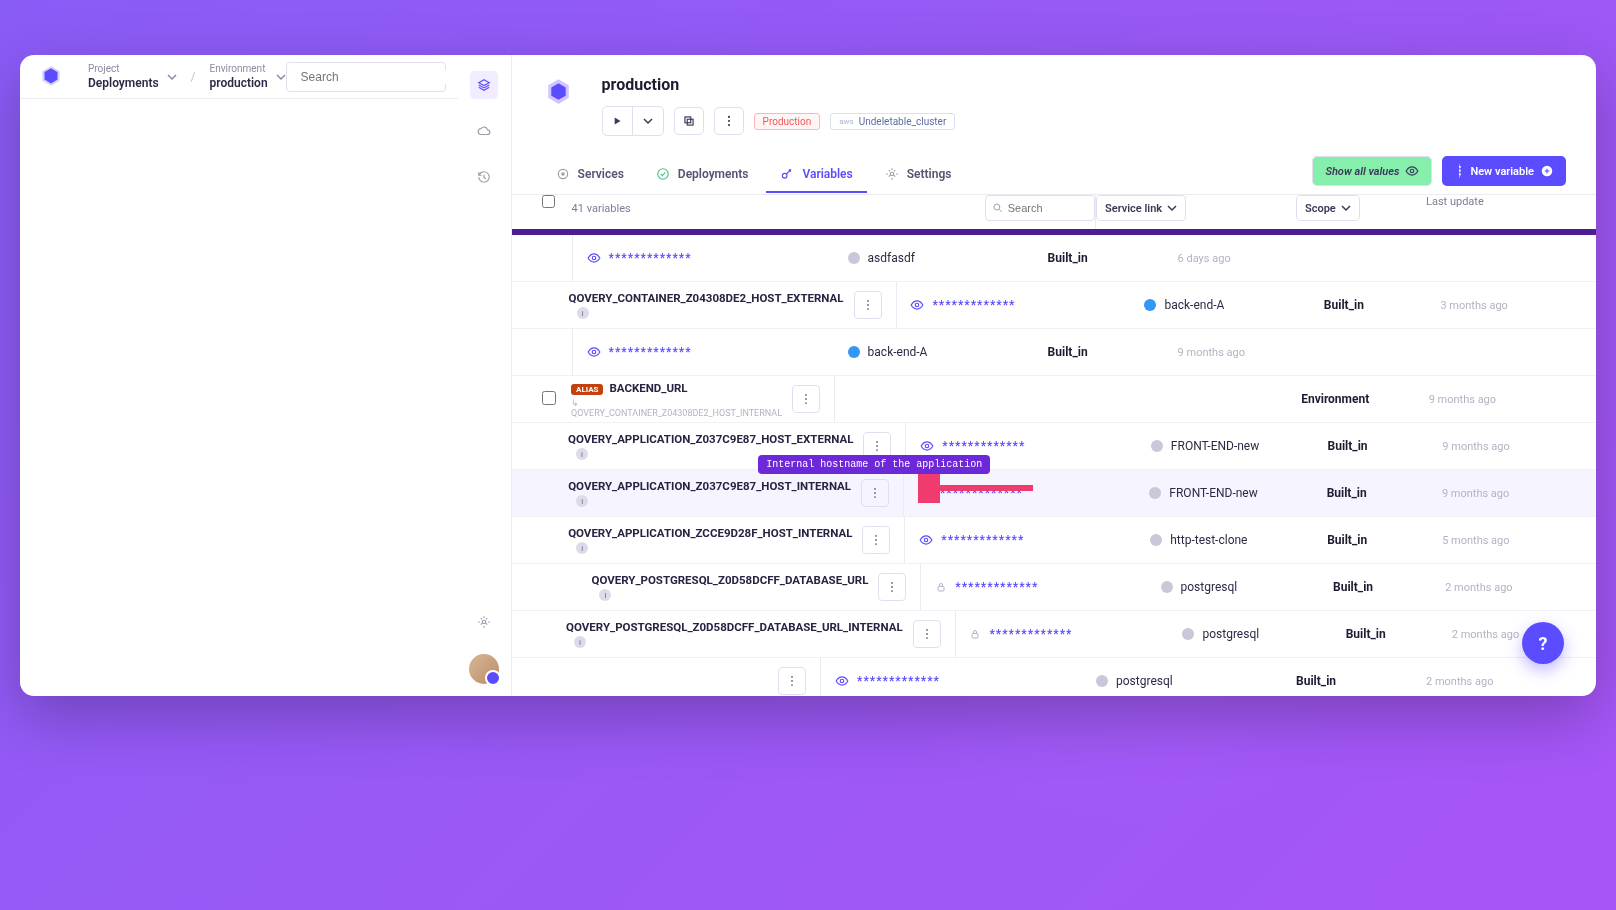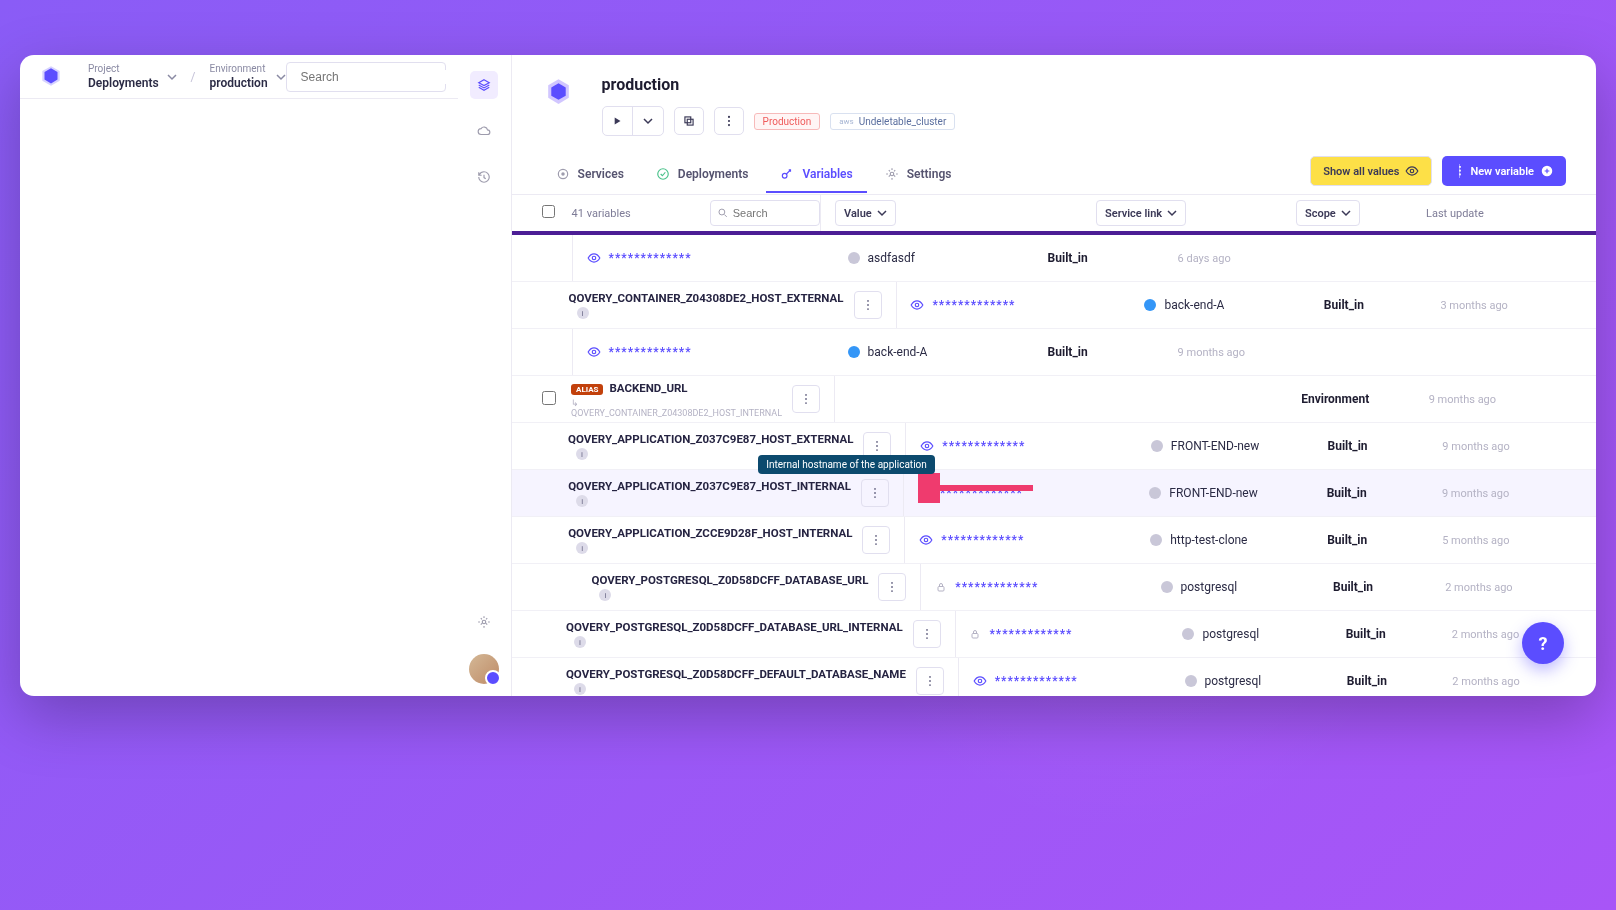--- a/index.html
+++ b/index.html
@@ -75,24 +75,24 @@
 .badge{ font-size:10px; padding:2px 8px; border-radius:3px; }
 .badge.prod{ color:#ef5b5b; border:1px solid #f7baba; background:#fff5f5;}
 .badge.cluster{ color:#5b6f9f; border:1px solid #d9e1f0; background:#fff; display:flex; align-items:center; gap:5px;}
 .badge.cluster::before{content:"aws"; font-size:8px; color:#a9b7d4;}
 .tabs{ display:flex; gap:4px; margin-top:20px; border-bottom:1px solid #eceaf3; padding:0 30px; align-items:center;}
 .tab{ display:flex; align-items:center; gap:8px; padding:10px 14px; font-size:12px; font-weight:600; color:#55536f; cursor:pointer; border-bottom:2px solid transparent;}
 .tab .ico{ width:14px;height:14px;}
 .tab.active{ color:#5b4dff; border-bottom-color:#5b4dff;}
 .tabs-right{ margin-left:auto; display:flex; gap:10px; align-items:center; padding-bottom:8px;}
 .pill-btn{ height:30px; display:flex;align-items:center;gap:6px;padding:0 12px;border-radius:5px;font-size:11px;font-weight:600;cursor:pointer;}
-.pill-btn.light{ background:#fde047; border:1px solid #e1dfef; color:#3b3957;}
+.pill-btn.light{ background:#86efac; border:1px solid #e1dfef; color:#3b3957;font-style:italic;}
 .pill-btn.primary{ background:#5b4dff; color:#fff;}
 .pill-btn.primary .handle{ width:6px;height:14px;border-right:1px solid rgba(255,255,255,.4);margin-right:4px;}
-.table-head{ display:flex; align-items:center; padding:0 30px; height:40px; border-bottom:4px solid #4c1d95; font-size:11px; color:#7e7c97;}
+.table-head{ display:flex; align-items:flex-start; padding:0 30px; height:40px; border-bottom:6px solid #4c1d95; font-size:11px; color:#7e7c97;}
 .col-check{ width:30px;}
 .col-name{ flex:2.3; display:flex;align-items:center; gap:10px;}
 .col-name .search-inner{ margin-left:auto; width:110px;height:26px;border:1px solid #e1dfef;border-radius:4px;display:flex;align-items:center;padding:0 6px;gap:4px;}
 .col-name .search-inner input{border:none;outline:none;width:100%;font-size:11px;}
 .col-value{ width:275px; padding-left:14px;}
 .col-service{ width:200px;}
 .col-scope{ width:130px;}
 .col-update{ width:140px;}
 .filter{ height:26px;border:1px solid #e1dfef;border-radius:4px;padding:0 8px;display:inline-flex;align-items:center;gap:5px;color:#3b3957;font-weight:600;background:#fff;cursor:pointer;}
 .rows{ flex:1; overflow-y:auto;}
@@ -106,21 +106,21 @@
 .row .menu-btn{ width:28px;height:28px;border:1px solid #e1dfef;border-radius:4px;display:flex;align-items:center;justify-content:center;color:#6a6886;cursor:pointer; margin-left:auto; margin-right:14px;}
 .row .val{ color:#5b4dff; letter-spacing:1px; font-weight:600;}
 .row .eye{ width:14px;height:14px;color:#5b4dff;margin-right:8px; cursor:pointer;}
 .row .lock{ width:12px;height:12px;color:#b4b2c4;margin-right:8px;}
 .row .svc-ico{ width:12px;height:12px;border-radius:50%;margin-right:8px;flex:none;}
 .row .svc{ color:#2b2b45;}
 .row .scope{ font-weight:700;}
 .row .update{ color:#b4b2c4; font-size:11px;}
 .vert-divider{ width:1px; background:#eceaf3; align-self:stretch; margin:0 0 0 0;}
 .row .col-check input{ width:14px;height:14px;}
-.tooltip{ position:absolute; background:#0c4a6e; color:#fff; font-size:10px; padding:4px 8px; border-radius:4px; white-space:nowrap; z-index:5;}
+.tooltip{ position:absolute; background:#6d28d9; color:#fff; font-size:10px; padding:4px 8px; border-radius:4px; white-space:nowrap; z-index:5;font-family:Liberation Mono, monospace;}
 .help-fab{ position:absolute; right:32px; bottom:32px; width:42px;height:42px;border-radius:50%;background:#5b4dff;color:#fff;display:flex;align-items:center;justify-content:center;font-size:18px;font-weight:700;cursor:pointer;box-shadow:0 6px 16px rgba(91,77,255,.4);}
 .arrow {
   position:absolute; z-index:4; pointer-events:none;
 }
 svg.ic{width:14px;height:14px;}
 </style>
 </head>
 <body>
 
 <div class="window">
@@ -291,28 +291,20 @@
           <span>41 variables</span>
           <div class="search-inner">
             <svg class="ic" viewBox="0 0 24 24">
                 <circle cx="10" cy="10" r="6" fill="none" stroke="#9e9cad" stroke-width="2"></circle>
                 <path d="M15 15l5 5" stroke="#9e9cad" stroke-width="2"></path>
               </svg>
             <input placeholder="Search" style="">
           </div>
         </div>
         <div class="vert-divider"></div>
-        <div class="col-value">
-          <span class="filter">
-            <span>Value</span>
-            <svg class="chev" viewBox="0 0 10 10">
-                <path d="M1 3l4 4 4-4" fill="none" stroke="currentColor" stroke-width="1.5"></path>
-              </svg>
-          </span>
-        </div>
         <div class="col-service">
           <span class="filter">
             <span>Service link</span>
             <svg class="chev" viewBox="0 0 10 10">
                 <path d="M1 3l4 4 4-4" fill="none" stroke="currentColor" stroke-width="1.5"></path>
               </svg>
           </span>
         </div>
         <div class="col-scope">
           <span class="filter">
@@ -543,21 +535,20 @@
             <div class="col-service" style="display: flex; align-items: center;">
               <span class="svc-ico" style="background: rgb(201, 199, 216);"></span>
               <span class="svc">postgresql</span>
             </div>
             <div class="col-scope"><span class="scope">Built_in</span></div>
             <div class="col-update"><span class="update">2 months ago</span></div>
           </div>
           <div class="row">
             <div class="col-check"></div>
             <div class="col-name" style="position: relative;">
-              <div style="flex: 1 1 0%;"><span class="name">QOVERY_POSTGRESQL_Z0D58DCFF_DEFAULT_DATABASE_NAME</span><span class="info-ico">i</span></div>
               <div class="menu-btn">
                 <svg class="ic" viewBox="0 0 24 24">
                   <circle cx="12" cy="5" r="1.6" fill="currentColor"></circle>
                   <circle cx="12" cy="12" r="1.6" fill="currentColor"></circle>
                   <circle cx="12" cy="19" r="1.6" fill="currentColor"></circle>
                 </svg>
               </div>
             </div>
             <div class="vert-divider"></div>
             <div class="col-value" style="display: flex; align-items: center;">

